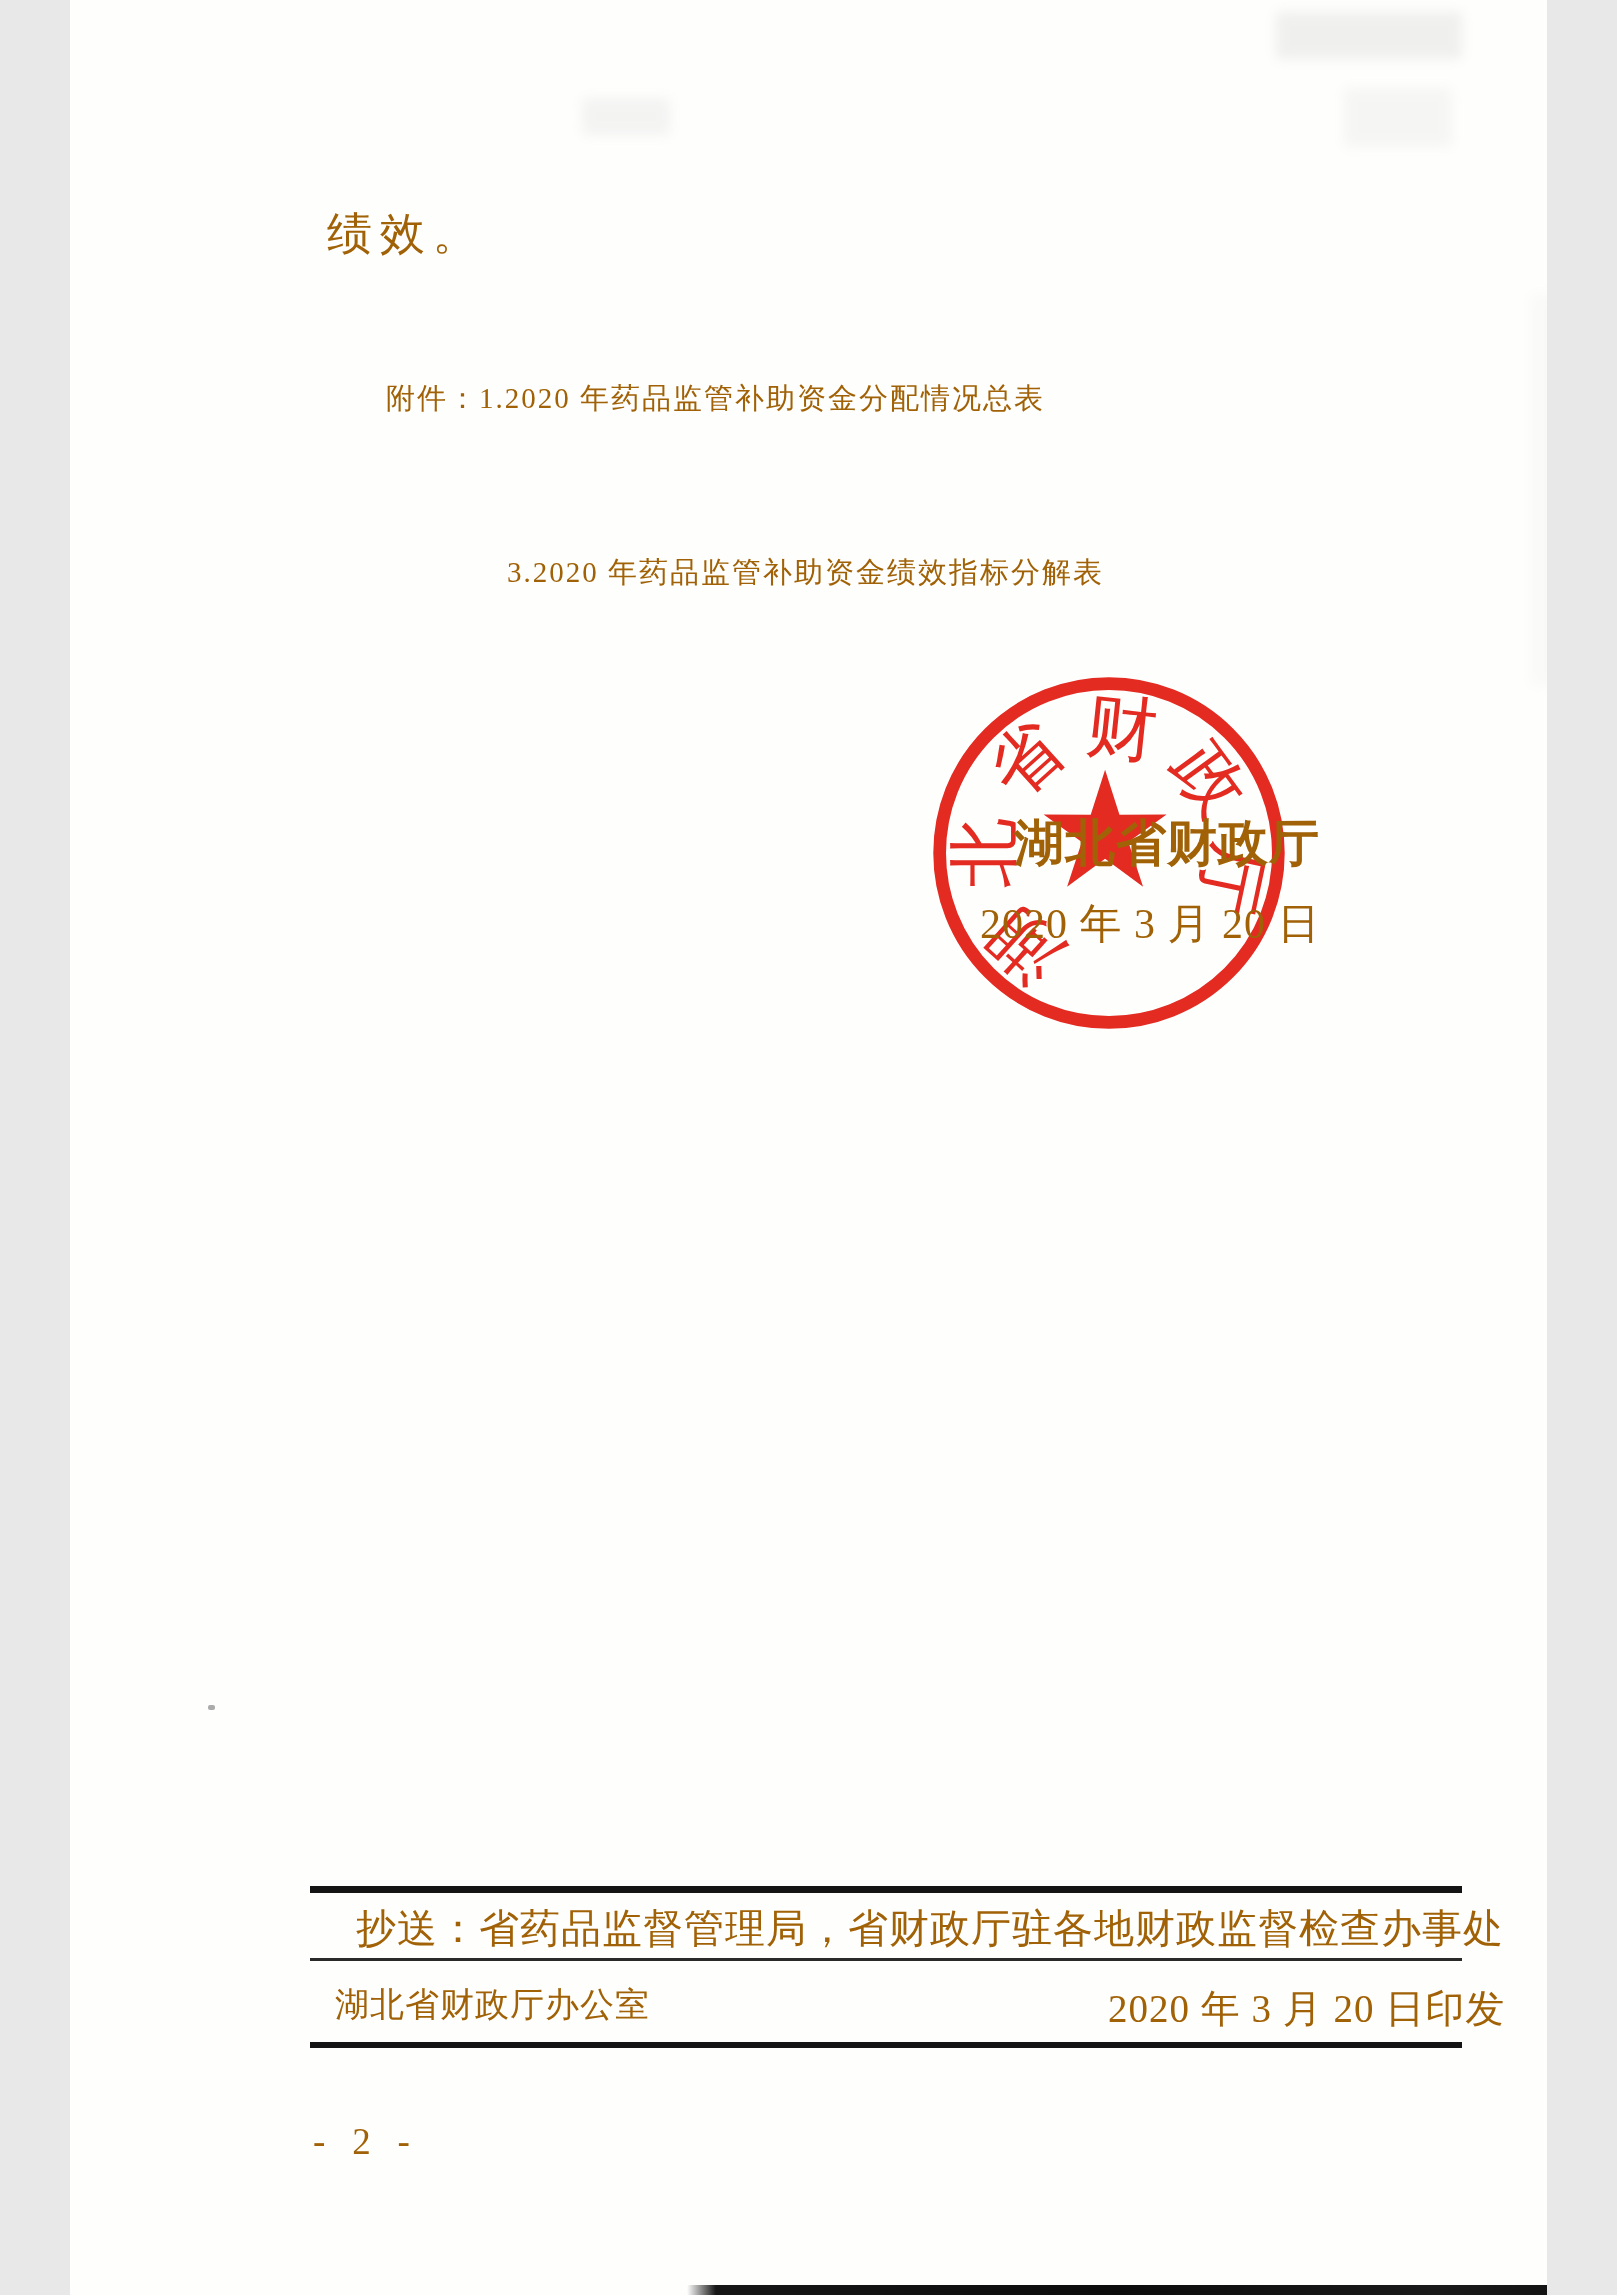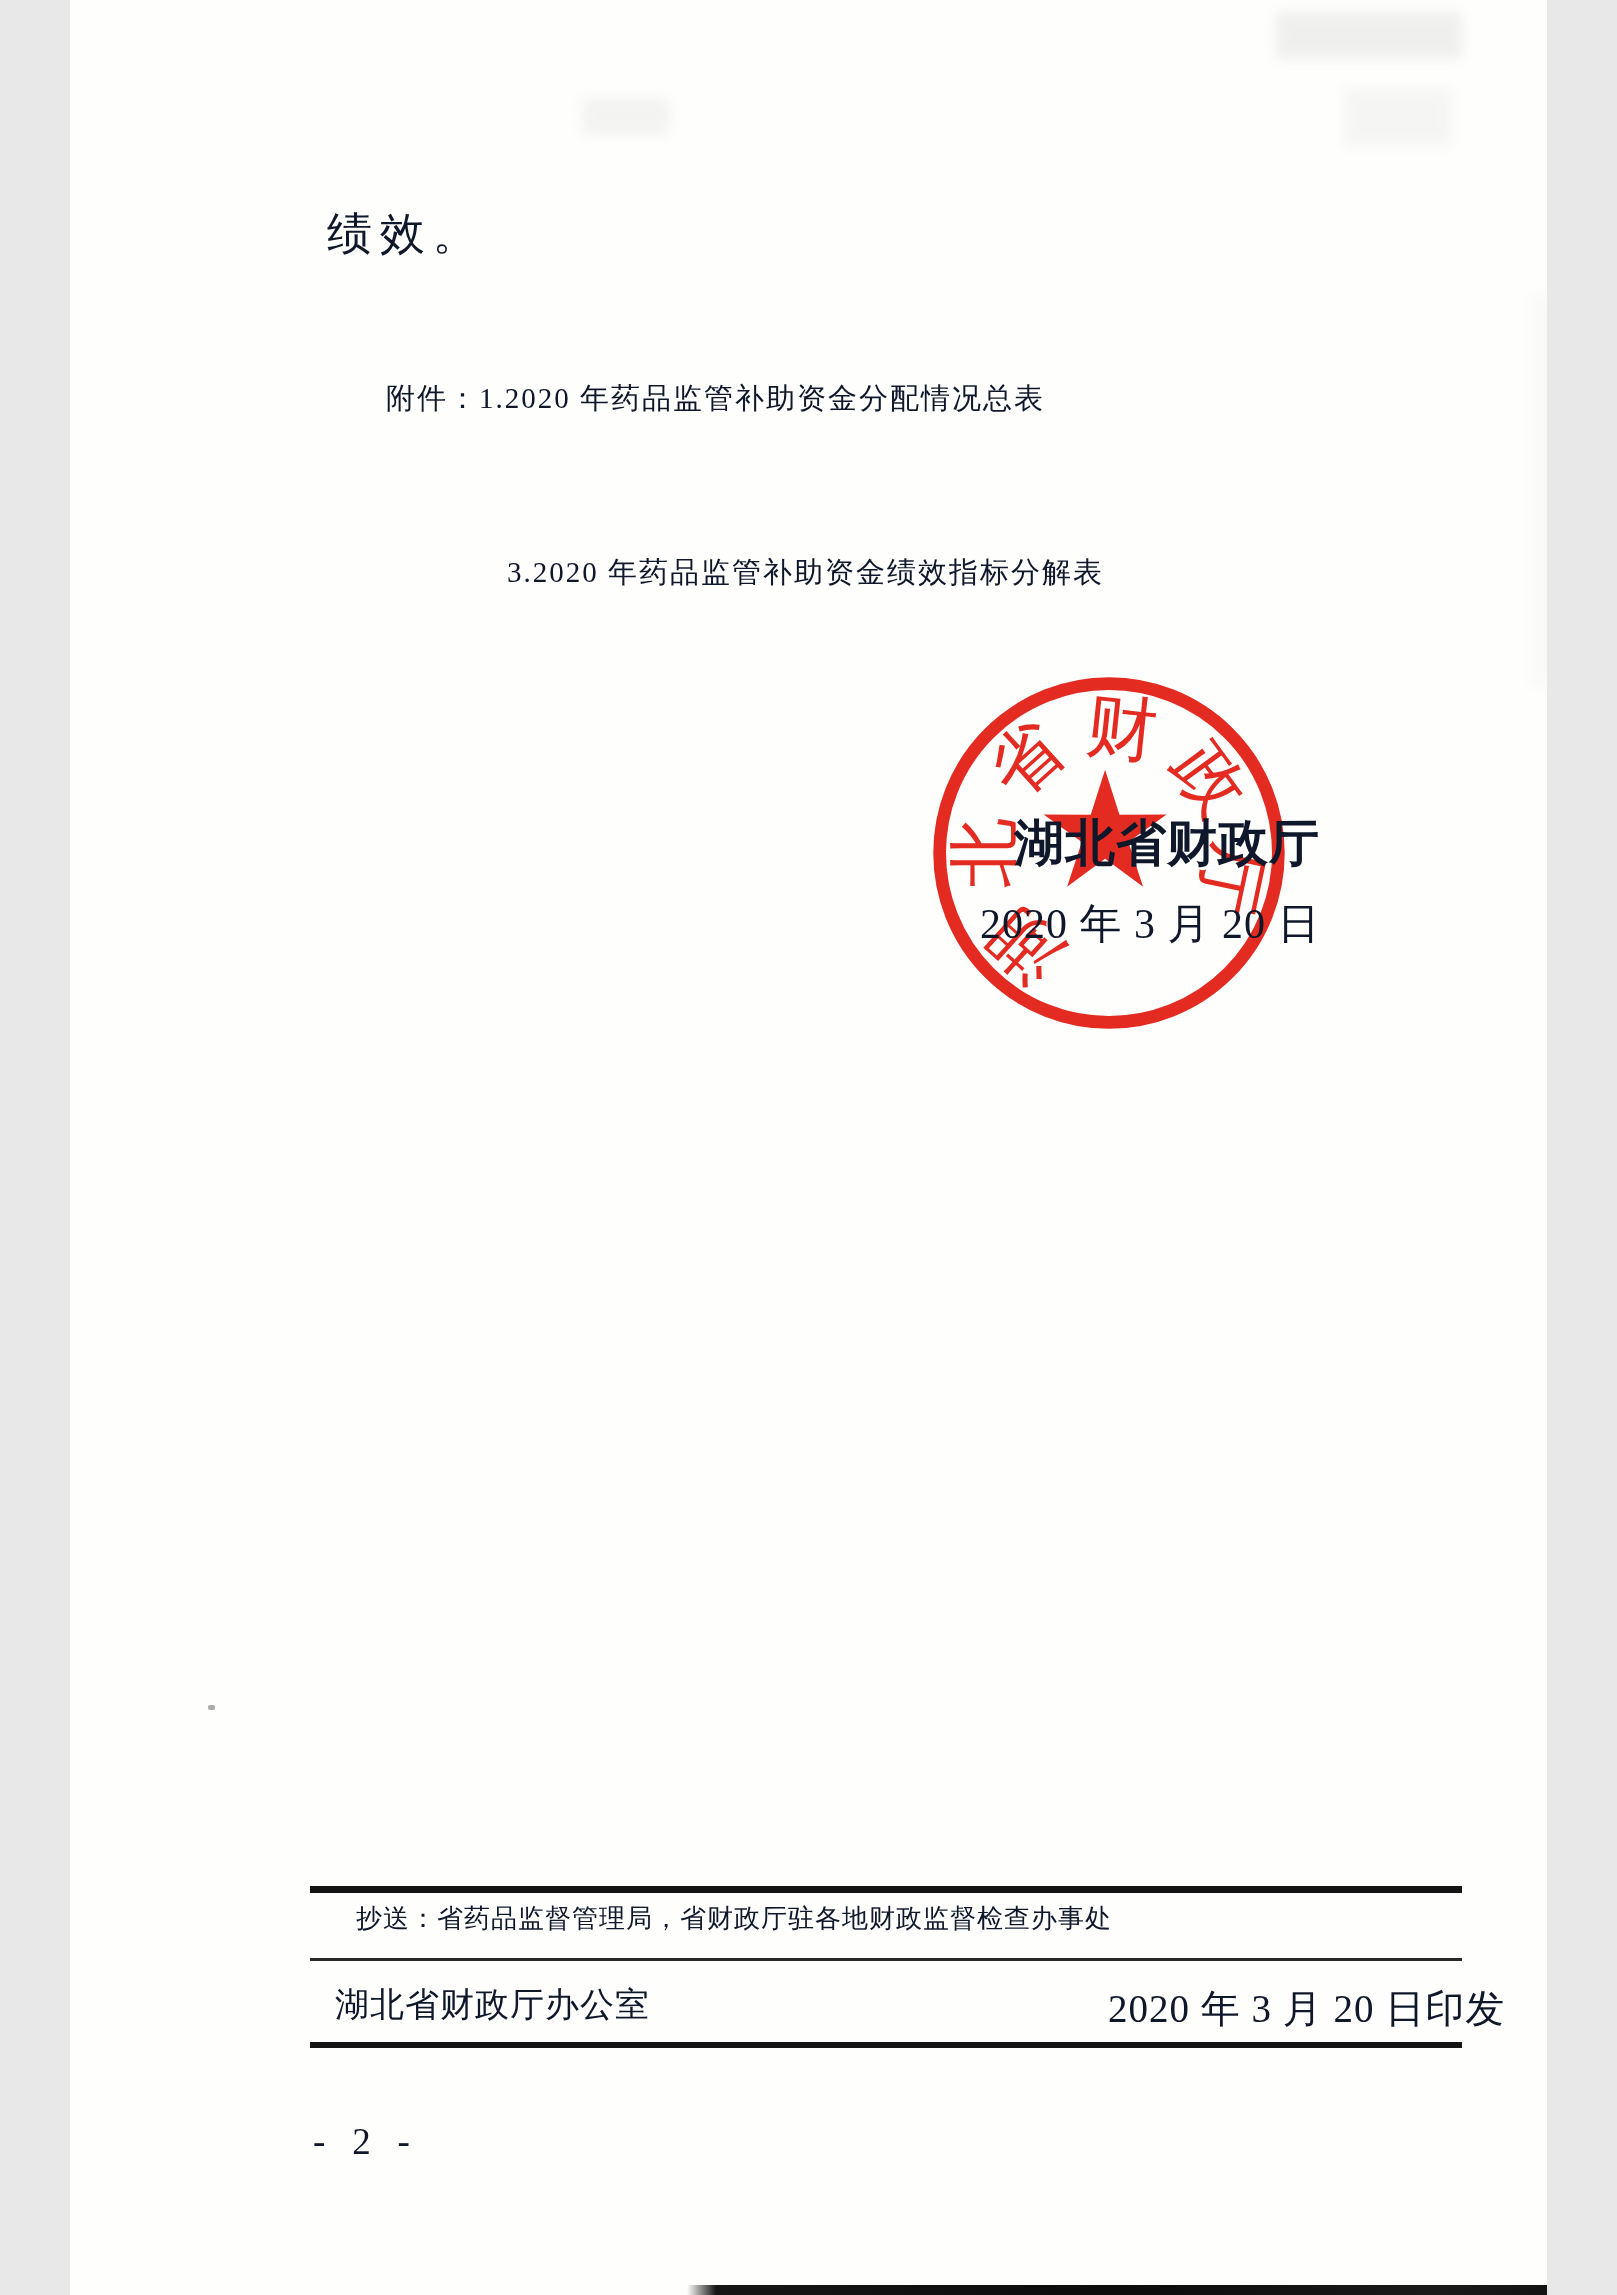--- a/index.html
+++ b/index.html
@@ -4,21 +4,21 @@
 <style>
   html, body { margin: 0; padding: 0; background: #e8e8e8; }
   .page {
     position: relative;
     width: 1477px;
     height: 2296px;
     margin: 0 auto;
     background: #fefefd;
     overflow: hidden;
     font-family: "Liberation Serif", serif;
-    color: #0f172a;
+    color: #a16207;
   }
   .abs { position: absolute; }
   .body-text {
     left: 257px; top: 204px;
     font-size: 45px; letter-spacing: 7.8px; white-space: nowrap;
   }
   .att-line { white-space: nowrap; font-size: 29px; letter-spacing: 2px; }
   .att-1 { left: 316px; top: 379px; }
   .att-2 { left: 434px; top: 467px; }
   .att-3 { left: 437px; top: 553px; }
@@ -35,21 +35,21 @@
     font-size: 42px; letter-spacing: 1px; white-space: nowrap;
   }
 
   .rule { background: #141414; }
   .rule-top    { left: 240px; top: 1886px; width: 1152px; height: 6.9px; }
   .rule-mid    { left: 240px; top: 1958px; width: 1152px; height: 2.9px; background:#2a2a2a; }
   .rule-bottom { left: 240px; top: 2042px; width: 1152px; height: 5.9px; }
 
   .footer-cc {
     left: 286px; top: 1901px;
-    font-size: 26px; letter-spacing: 1px; white-space: nowrap; font-family: Liberation Mono, monospace;
+    font-size: 40px; letter-spacing: 1px; white-space: nowrap; font-family: Liberation Mono, monospace;
   }
   .footer-office {
     left: 265px; top: 1982px;
     font-size: 34px; letter-spacing: 1px; white-space: nowrap;
   }
   .footer-printdate {
     left: 1014px; top: 1982px;
     font-size: 39px; letter-spacing: 1px; white-space: nowrap; margin-left: 24px;
   }
   .page-num {

